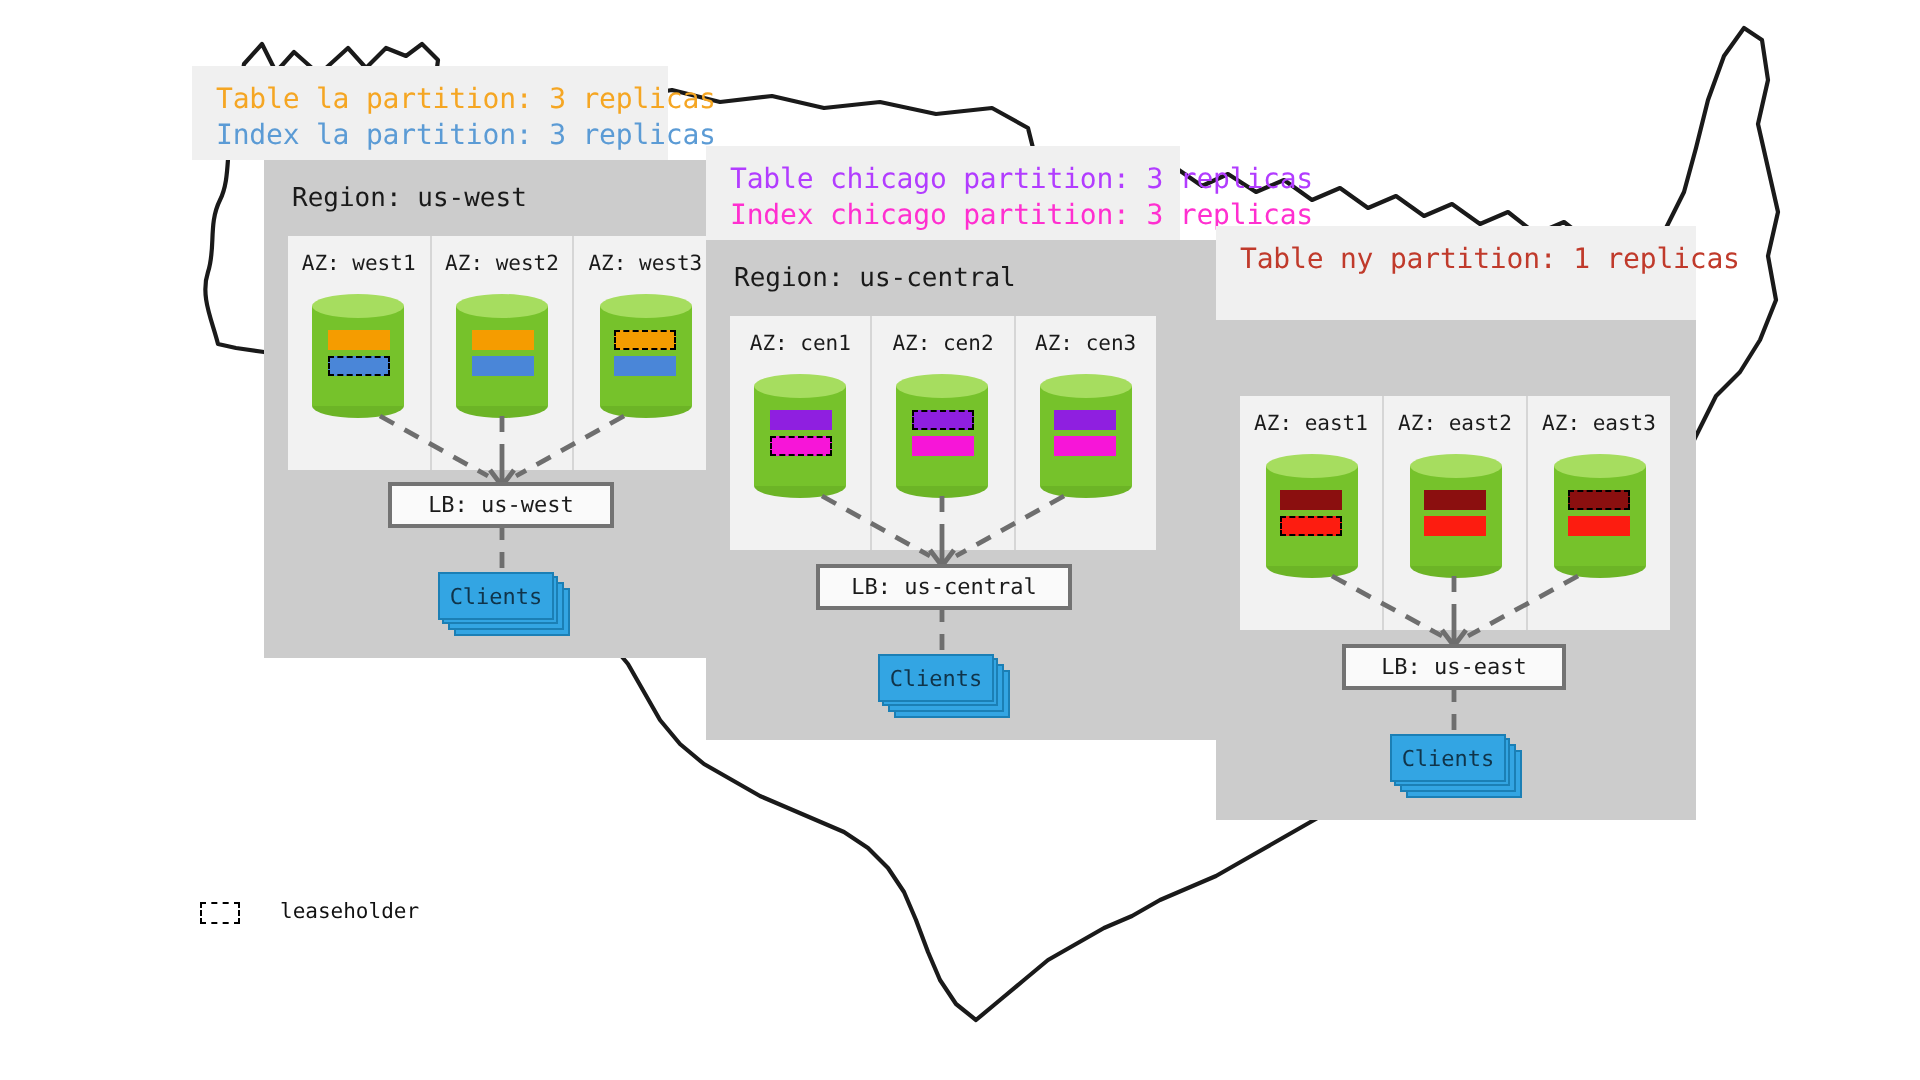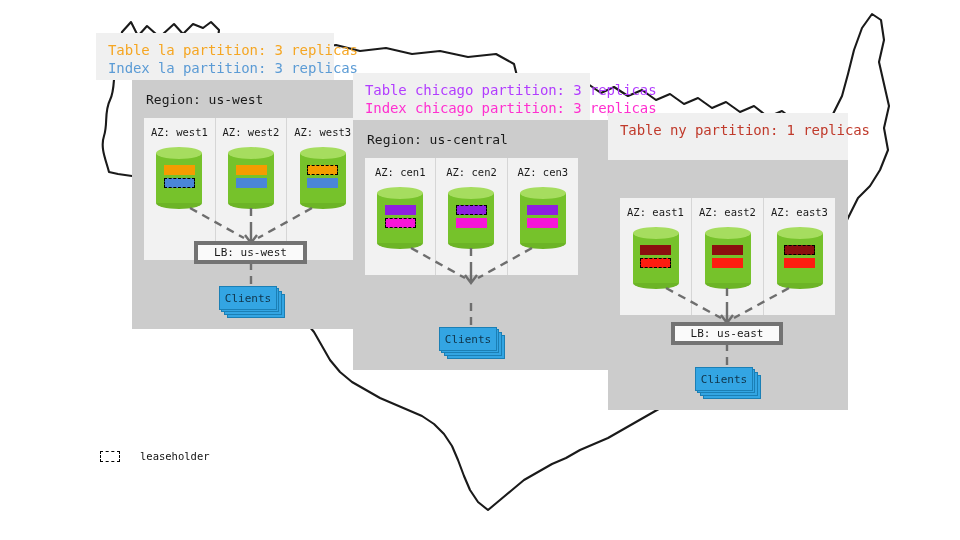--- a/index.html
+++ b/index.html
@@ -69,21 +69,21 @@
           flex-direction:column; align-items:center; gap:3px; }
   .bar {
     border: 1.6px solid transparent;
   }
   .bar.lease { border: 1.6px dashed #000; }
 
   
   .lb {
     position:absolute;
     background:#fafafa;
-    border:4px solid #737373;
+    border:2px solid #737373;
     font-size:11px; color:#1a1a1a;
     display:flex; align-items:center; justify-content:center;
     white-space:nowrap;
     z-index: 5;
   }
 
   
   .clients { position:absolute; z-index:5; }
   .clients .sheet {
     position:absolute; background:#33a5e3;
@@ -183,21 +183,21 @@
       L 434,424 L 422,416 L 408,410 L 394,404 L 380,398 L 366,390
       L 352,382 L 340,372 L 330,360 L 322,346 L 314,332 L 304,320
       L 294,310 L 284,300 L 274,290 L 264,278 L 254,266 L 244,254
       L 234,244 L 224,234 L 214,224 L 204,214 L 194,206 L 184,198
       L 172,192 L 160,186 L 146,180 L 132,176 L 118,174 Z" fill="none" stroke="#1a1a1a" stroke-width="2.1" stroke-linejoin="round" stroke-linecap="round"></path>
   </svg>
 
   <div class="region" style="left:96px; top:80px; width:238px; height:249px;margin-left:36px;">
     <div class="region-title">Region: us-west</div>
 
-    <div class="az-strip" style="left:12px; top:38px; width:214px; height:142px;">
+    <div class="az-strip" style="left:12px; top:38px; width:214px; height:117px;">
       <div class="az">
         <div class="az-label">AZ: west1</div>
         <div class="cyl" style="width:46px;height:62px;">
           <div class="bot"></div>
             <div class="body"></div>
             <div class="top"></div>
           <div class="bars" style="top:18px;">
             <div class="bar" style="width:31px;height:10px;background:#f59c00;"></div>
             <div class="bar lease" style="width:31px;height:10px;background:#4a86d8;"></div>
           </div>
@@ -299,20 +299,23 @@
     </div>
 
     <svg class="conn" style="left:0;top:0;width:237px;height:250px;">
       <line x1="58" y1="128" x2="112" y2="158" stroke="#6e6e6e" stroke-width="2.4" stroke-dasharray="8,6"></line>
       <line x1="118" y1="128" x2="118" y2="155" stroke="#6e6e6e" stroke-width="2.4" stroke-dasharray="8,6"></line>
       <line x1="179" y1="128" x2="125" y2="158" stroke="#6e6e6e" stroke-width="2.4" stroke-dasharray="8,6"></line>
       <path d="M118,150 L118,162 M112,155 L118,163 L124,155" stroke="#6e6e6e" stroke-width="2.4" fill="none"></path>
       <line x1="118" y1="183" x2="118" y2="209" stroke="#6e6e6e" stroke-width="2.4" stroke-dasharray="8,6"></line>
     </svg>
 
+    <div class="lb" style="left:55px; top:162px; width:128px; height:23px;">
+      <span>LB: us-central</span>
+    </div>
 
     <div class="clients" style="left:86px; top:207px; width:66px; height:32px;">
       <div class="sheet" style="left:8px; top:8px; width:58px; height:24px;"></div>
       <div class="sheet" style="left:5px; top:5px; width:58px; height:24px;"></div>
       <div class="sheet" style="left:2px; top:2px; width:58px; height:24px;"></div>
       <div class="front" style="width:58px;height:24px;">
         <span>Clients</span>
       </div>
     </div>
   </div>

